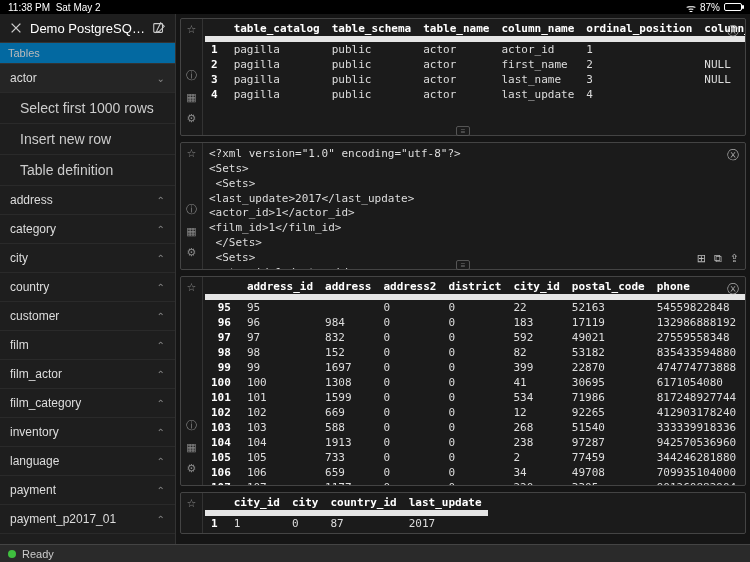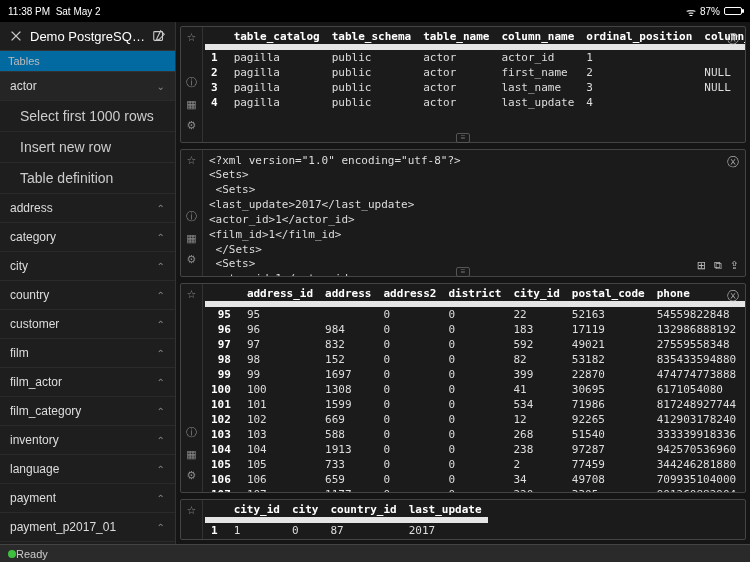--- a/index.html
+++ b/index.html
@@ -6,21 +6,21 @@
   html, body { width: 750px; height: 562px; overflow: hidden; }
   body {
     background: #1a1a1a;
     color: #e0e0e0;
     font-family: -apple-system, "Helvetica Neue", Arial, sans-serif;
     font-size: 12px;
     display: flex;
     flex-direction: column;
   }
   .status-bar {
-    height: 22px;
+    height: 14px;
     display: flex;
     justify-content: space-between;
     align-items: center;
     padding: 0 8px;
     font-size: 10px;
     color: #fff;
     background: #000;
   }
   .status-right { display: flex; align-items: center; gap: 4px; }
   .batt { width: 18px; height: 8px; border: 1px solid #fff; border-radius: 2px; position: relative; }
@@ -88,21 +88,21 @@
   .p1 th:first-child, .p1 td:first-child { width:20px; }
   .p3 th:first-child, .p3 td:first-child { width:34px; }
   .p3 { height:210px; }
   .p3 .panel-body { overflow-y:auto; }
   .p4 { min-height:28px; }
 
   pre.xml { font-family: Menlo, Consolas, monospace; font-size:11px; color:#ddd; padding:2px 4px; line-height:1.35; white-space:pre; }
 
   .footer {
     height:18px; background:#2a2a2a; border-top:1px solid #444;
-    display:flex; align-items:center; padding:0 8px; font-size:11px; color:#ccc;
+    display:flex; align-items:center; gap:6px; padding:0 8px; font-size:11px; color:#ccc;
   }
   .dot { width:8px; height:8px; border-radius:50%; background:#3fbf3f; }
   .gicon { font-size:11px; }
   ::-webkit-scrollbar{width:0;height:0;}
 </style>
 </head>
 <body>
 
 <div class="status-bar">
   <div><span>11:38 PM</span>&nbsp;&nbsp;<span>Sat May 2</span></div>

